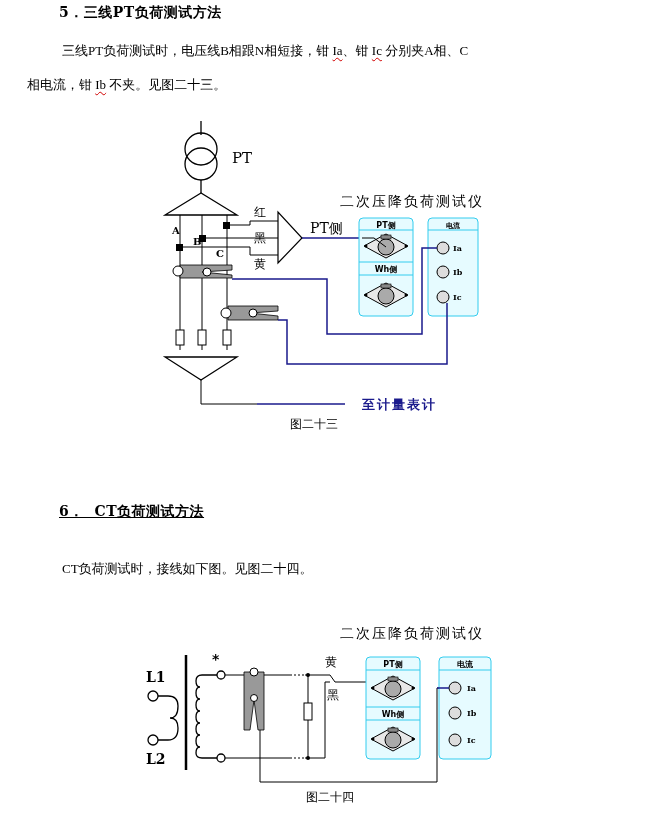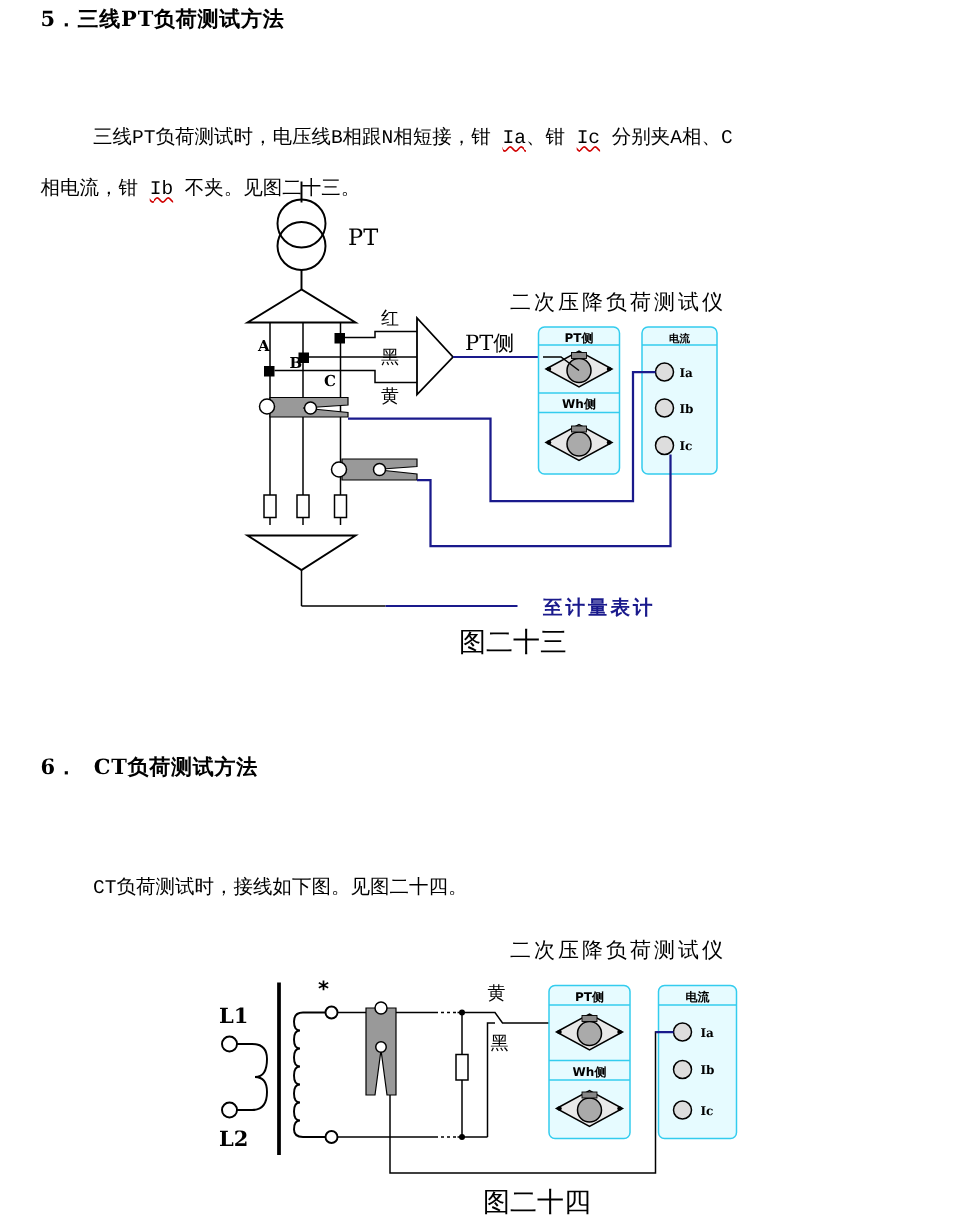--- a/index.html
+++ b/index.html
@@ -1,22 +1,22 @@
 <!DOCTYPE html>
 <html><head>
 <meta charset="utf-8">
 <style>
   html, body { margin:0; padding:0; background:#ffffff; }
   body { width:647px; height:813px; position:relative; overflow:hidden;
          font-family:"DejaVu Sans", "Liberation Sans", sans-serif; color:#000; }
   .abs { position:absolute; }
-  .heading { font-size:14px; font-weight:bold; font-family:"DejaVu Serif", "Liberation Serif", serif; letter-spacing:0.5px; }
-  .para { font-size:13px; line-height:26px; font-family:Liberation Mono, monospace;margin-top:41px; }
+  .heading { font-size:14px; font-weight:bold; font-family:"DejaVu Serif", "Liberation Serif", serif; letter-spacing:0.5px;margin-left:32px; }
+  .para { font-size:13px; line-height:26px; font-family:Liberation Serif, serif; }
   .squig { text-decoration: underline wavy #d00000; text-decoration-thickness:1px; text-underline-offset:2px; }
-  .caption { font-size:18px; font-family:"DejaVu Sans", "Liberation Sans", sans-serif;margin-left:16px; }
+  .caption { font-size:12px; font-family:"DejaVu Sans", "Liberation Sans", sans-serif; }
   svg text { font-family:"DejaVu Sans", "Liberation Sans", sans-serif; }
   .serif { font-family:"DejaVu Serif", "Liberation Serif", serif; }
 </style>
 </head>
 <body>
 
 <div class="abs heading" style="left:27px; top:4px;">5．三线PT负荷测试方法</div>
 
 <div class="abs para" style="left:62px; top:38px; white-space:nowrap;">
   <span>三线PT负荷测试时，电压线B相跟N相短接，钳 </span><span class="squig">Ia</span><span>、钳 </span><span class="squig">Ic</span><span> 分别夹A相、C</span>
@@ -131,22 +131,22 @@
   <g fill="none" stroke="#1a1a8c" stroke-width="1.5">
     <polyline points="232,279 327,279 327,334 422,334 422,248 437,248"></polyline>
     <polyline points="278,320 287,320 287,364 447,364 447,303"></polyline>
   </g>
 
   <text x="362" y="409" font-size="13" font-weight="bold" fill="#1a1a8c" letter-spacing="2">至计量表计</text>
 </svg>
 
 <div class="abs caption" style="left:290px; top:416px;">图二十三</div>
 
-<div class="abs heading" style="left:27px; top:503px; white-space:pre;">6．  CT负荷测试方法</div>
-<div class="abs para" style="left:62px; top:538px;">CT负荷测试时，接线如下图。见图二十四。</div>
+<div class="abs heading" style="left:27px; top:503px; white-space:pre;text-decoration:underline;">6．  CT负荷测试方法</div>
+<div class="abs para" style="left:62px; top:556px;">CT负荷测试时，接线如下图。见图二十四。</div>
 
 <svg class="abs" style="left:0; top:600px;" width="647" height="213">
   <text x="340" y="38" font-size="14" letter-spacing="2">二次压降负荷测试仪</text>
 
   <text x="146" y="82" font-size="14" font-weight="bold" class="serif">L1</text>
   <text x="146" y="164" font-size="14" font-weight="bold" class="serif">L2</text>
   <g fill="none" stroke="#000" stroke-width="1.3">
     <circle cx="153" cy="96" r="5" fill="#fff"></circle>
     <circle cx="153" cy="140" r="5" fill="#fff"></circle>
     <path d="M158,96 L168,96 Q178,96 178,106 Q178,118 170,118 Q178,118 178,128 Q178,140 168,140 L158,140"></path>

